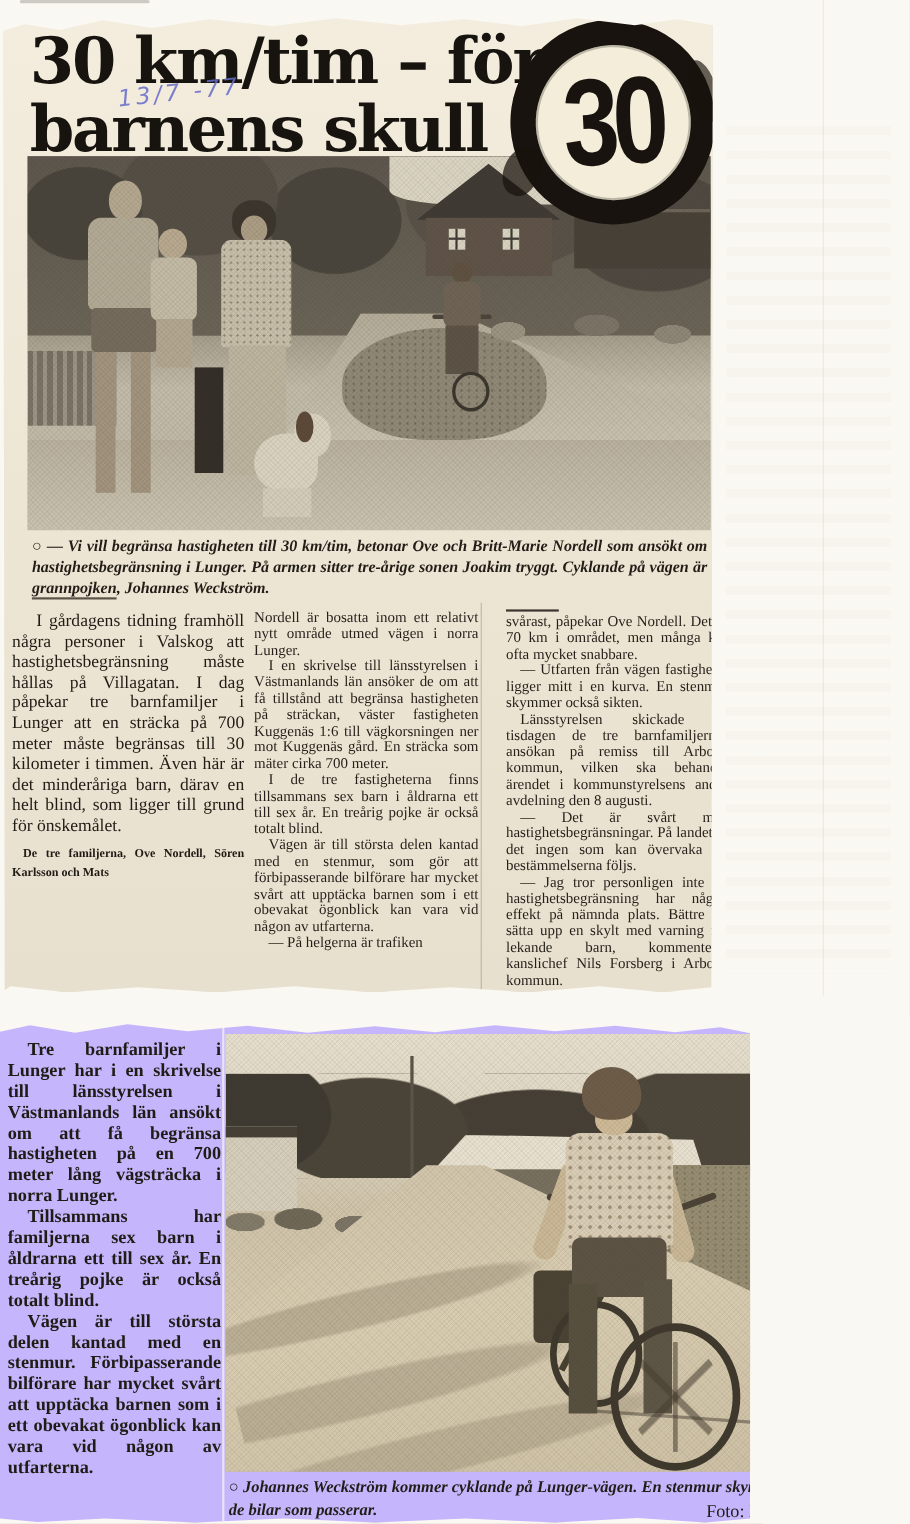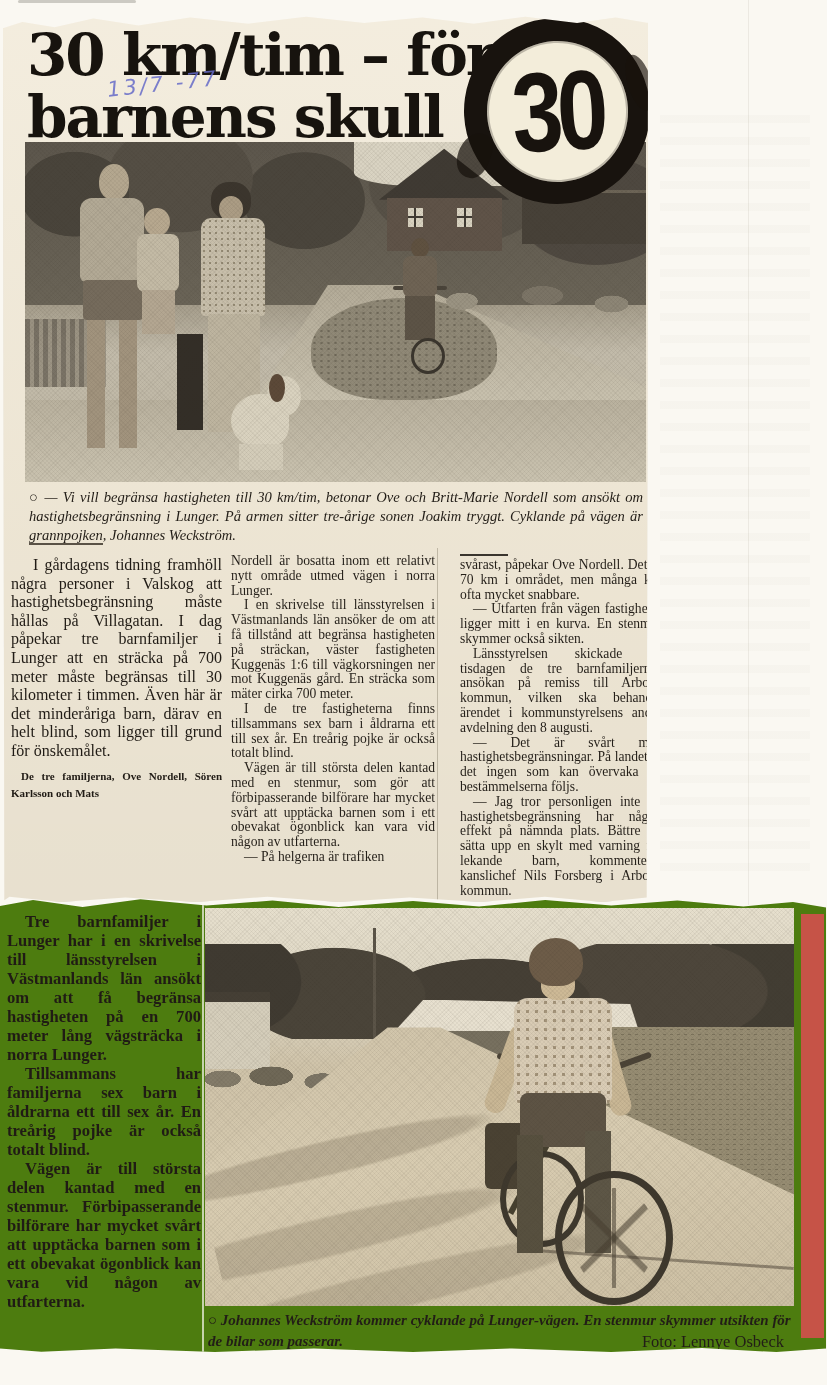--- a/index.html
+++ b/index.html
@@ -5,21 +5,21 @@
   html,body{margin:0;padding:0;}
   body{background:#e9e7e0;font-family:"Liberation Serif", serif;}
   .page{position:relative;width:827px;height:1385px;background:#faf8f2;overflow:hidden;margin:0 auto;}
 
   
   .clipping{position:absolute;background:#f1e9d7;
     background-image:linear-gradient(180deg, rgba(255,255,255,.18), rgba(0,0,0,.02) 60%, rgba(0,0,0,.04));
     box-shadow:0 2px 5px rgba(80,65,40,.22);}
   .clip-top{left:3px;top:14px;width:645px;height:888px;
     clip-path:polygon(0 1.6%,3% .9%,8% 1.5%,14% .5%,21% 1.3%,29% .4%,38% 1.1%,47% .3%,56% 1%,65% .4%,73% 1.1%,81% .3%,89% 1%,95% .4%,100% 1%,99.8% 99.5%,93% 100%,84% 99.4%,74% 100%,63% 99.5%,52% 100%,41% 99.4%,30% 100%,19% 99.5%,9% 100%,1% 99.4%,.2% 99.8%);}
-  .clip-bottom{left:0;top:896px;width:826px;height:457px;background:#4d7c0f;
+  .clip-bottom{left:0;top:928px;width:682px;height:457px;background:#c4b5fd;
     clip-path:polygon(0 2.2%,4% .9%,10% 2.4%,17% .7%,25% 2.1%,33% 1%,41% 2.4%,50% 1.1%,58% 2.3%,66% .9%,74% 2.1%,82% 1%,90% 2.3%,96% 1.3%,100% 2.5%,100% 99%,94% 99.8%,85% 98.9%,74% 99.8%,62% 99%,50% 99.8%,38% 99%,26% 99.8%,14% 99%,5% 99.7%,0 99%);}
 
   
   .headline{position:absolute;left:24px;top:10px;z-index:4;color:#17130e;
     font-family:"DejaVu Serif", serif;font-weight:800;font-size:58px;line-height:62px;letter-spacing:-2px;}
   .date-note{position:absolute;left:104px;top:58px;z-index:5;color:#666bc8;opacity:.85;
     font-family:"DejaVu Sans", sans-serif;font-style:italic;font-size:21px;letter-spacing:3px;
     transform:rotate(-6deg);}
 
   
@@ -96,21 +96,21 @@
   .cy-bar{left:368px;top:144px;width:54px;height:4px;background:#4a443a;border-radius:2px;}
   .cy-wheel{left:386px;top:196px;width:28px;height:30px;border:3px solid #3a352d;border-radius:50%;}
 
   .grain{position:absolute;inset:0;pointer-events:none;
     background:
      repeating-linear-gradient(45deg, rgba(50,42,32,.05) 0 1px, transparent 1px 3px),
      repeating-linear-gradient(-45deg, rgba(50,42,32,.05) 0 1px, transparent 1px 3px);}
 
   
   .caption1{position:absolute;left:26px;top:474px;width:614px;z-index:2;color:#221d17;
-    font-size:14.6px;line-height:19px;font-weight:400;font-style:italic;text-align:justify;}
+    font-size:14.6px;line-height:19px;font-weight:700;font-style:italic;text-align:justify;}
   .caption1 .u{border-bottom:2px solid #5a5246;}
 
   
   .cols{position:absolute;left:0;top:540px;width:645px;height:348px;color:#201b15;}
   .col1{position:absolute;left:8px;top:2px;width:211px;}
   .col1 .lead{margin:0;font-size:16px;font-weight:400;line-height:18.6px;text-align:justify;text-indent:22px;}
   .col1 .byline{margin:7px 0 0;font-size:11px;font-weight:700;line-height:17px;text-align:justify;text-indent:10px;}
   .col2{position:absolute;left:228px;top:0;width:204px;}
   .col3{position:absolute;left:441px;top:0;width:202px;margin-left:16px;}
   .bodycol p{margin:0;font-size:13.6px;line-height:14.8px;text-align:justify;color:#241f19;}

